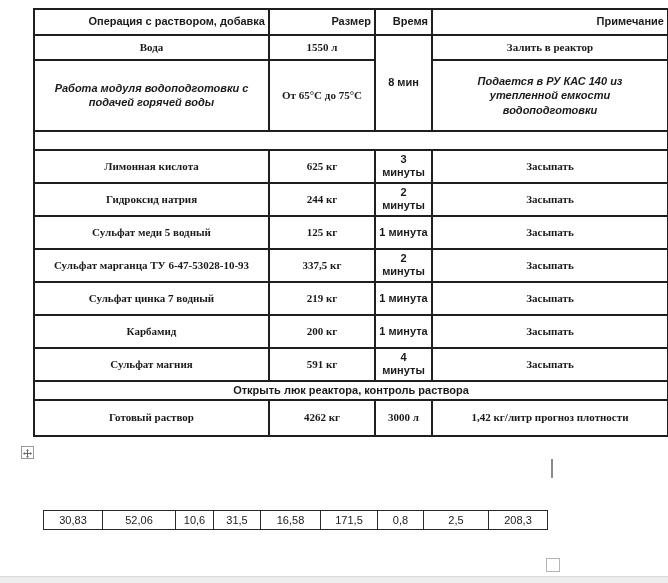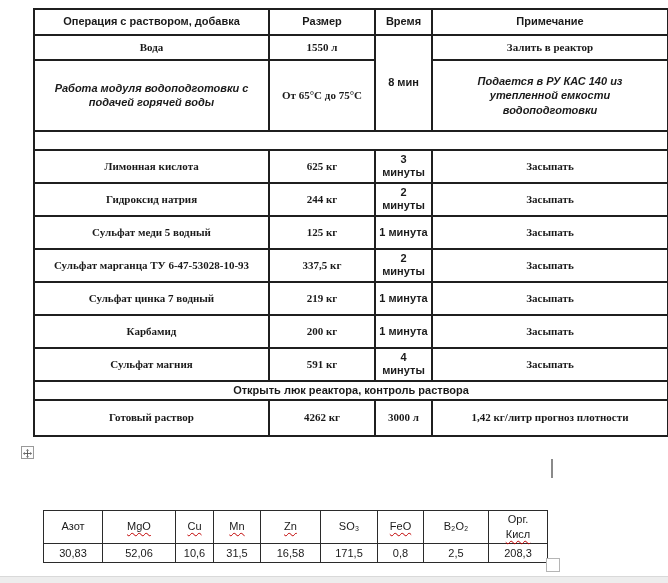--- a/index.html
+++ b/index.html
@@ -4,21 +4,21 @@
 <style>
   html,body{margin:0;padding:0;background:#fff;}
   .page{
     position:relative;width:668px;height:583px;background:#ffffff;overflow:hidden;
     font-family:"Liberation Sans",sans-serif;color:#1a1a1a;
   }
   table{border-collapse:collapse;table-layout:fixed;}
   
   .t1{position:absolute;left:33px;top:8px;width:634px;font-size:11px;font-weight:bold;}
   .t1 td{border:2px solid #1f1f1f;text-align:center;vertical-align:middle;padding:1px 3px;line-height:1.2;}
-  .t1 .r-head td{height:22px;}
+  .t1 .r-head td{height:22px;text-align:right;}
   .t1 .r-water td{height:21px;}
   .t1 .r-module td{height:46px;}
   .t1 .r-empty td{height:15px;}
   .t1 .r-ing td{height:29px;}
   .t1 .r-control td{height:15px;}
   .t1 .r-final td{height:32px;}
   .nowrap{white-space:nowrap;font-family:Liberation Serif, serif;}
   .note-narrow{max-width:190px;margin:12px auto;line-height:1.3;font-style:italic;}
   .name-narrow{max-width:220px;margin:0 auto;line-height:1.3;font-style:italic;}
   .time-cell{line-height:1.15;}
@@ -161,34 +161,20 @@
         <col style="width:73px">
         <col style="width:38px">
         <col style="width:47px">
       <col style="width:60px">
         <col style="width:57px">
         <col style="width:46px">
         <col style="width:65px">
         <col style="width:59px">
     </colgroup>
     <tbody>
-        <tr class="hrow">
-      <td>Азот</td>
-      <td><span class="misspell">MgO</span></td>
-      <td><span class="misspell">Cu</span></td>
-      <td><span class="misspell">Mn</span></td>
-      <td><span class="misspell">Zn</span></td>
-      <td>SO₃</td>
-      <td><span class="misspell">FeO</span></td>
-      <td>B₂O₂</td>
-      <td>
-        <div>Орг.</div>
-        <div><span class="misspell">Кисл</span></div>
-      </td>
-    </tr>
     <tr class="vrow">
       <td>30,83</td>
       <td>52,06</td>
       <td>10,6</td>
       <td>31,5</td>
       <td>16,58</td>
       <td>171,5</td>
       <td>0,8</td>
       <td>2,5</td>
       <td>208,3</td>

